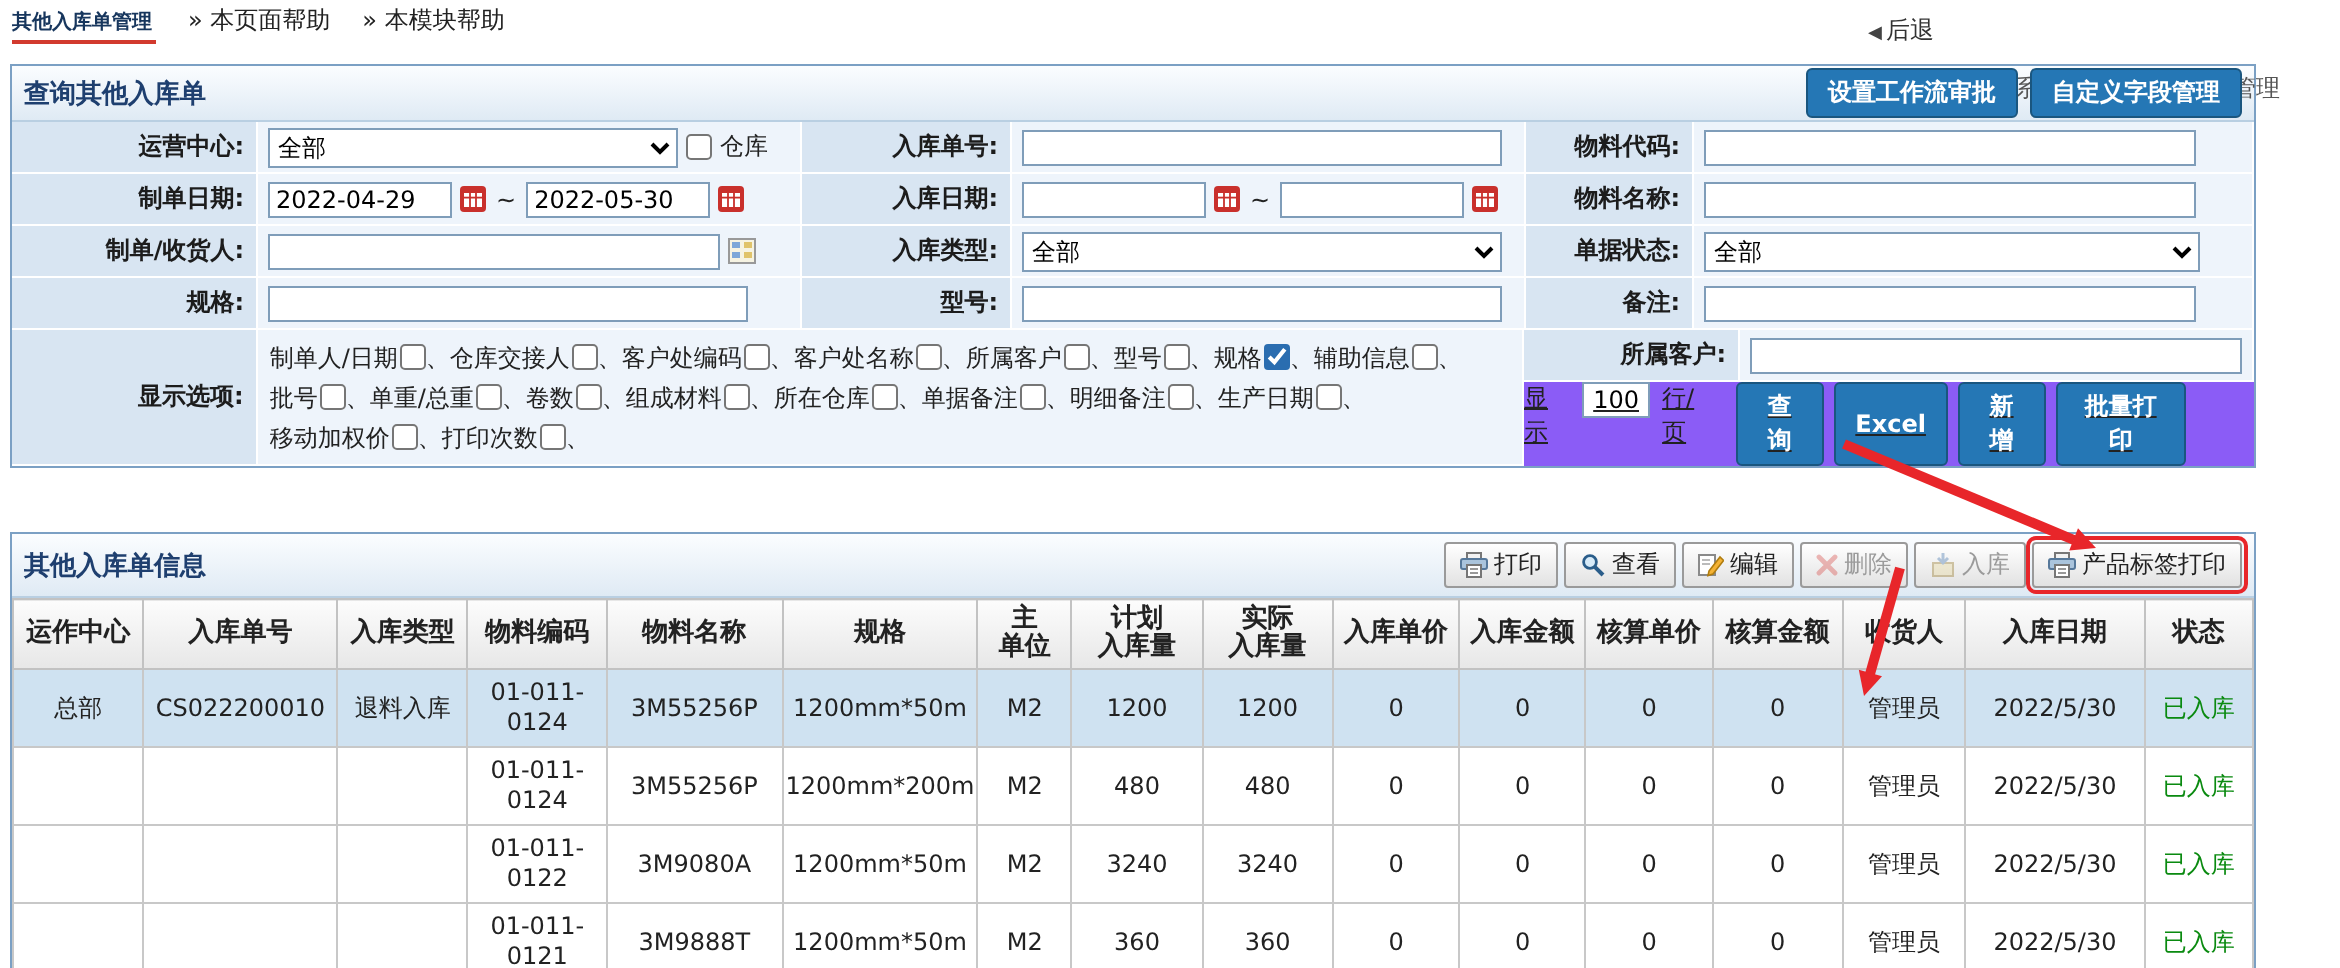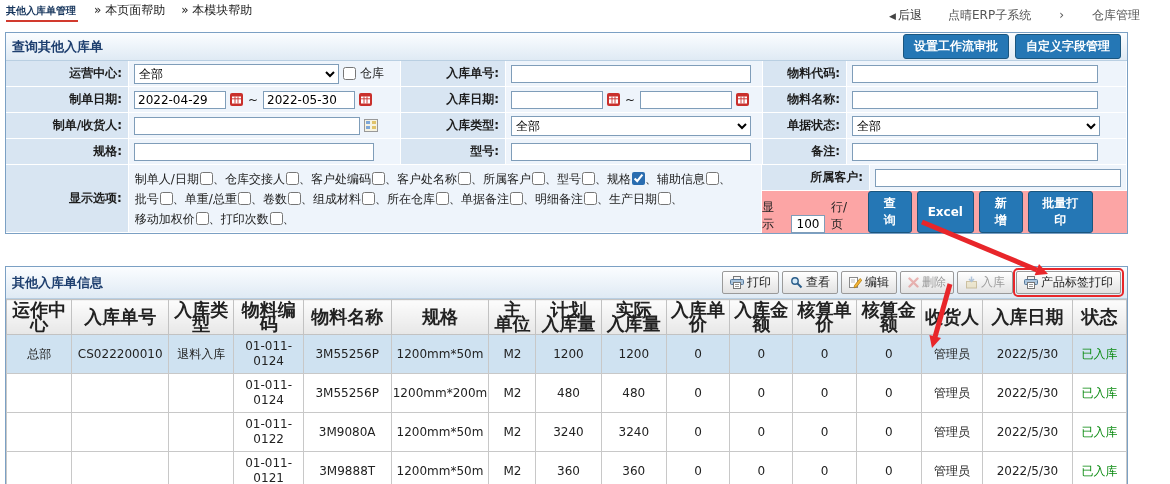--- a/index.html
+++ b/index.html
@@ -5,21 +5,21 @@
   * { margin:0; padding:0; box-sizing:border-box; }
   html,body { width:1170px; height:484px; overflow:hidden; background:#ffffff;
     font-family:"DejaVu Sans","Liberation Sans",sans-serif; font-size:12px; color:#222; }
   #page { position:relative; width:1170px; height:484px; }
 
   
   .topbar { display:flex; justify-content:space-between; align-items:flex-start; padding:2px 16px 0 6px; height:30px; }
   .topbar-left { display:flex; align-items:flex-end; gap:16px; }
   .page-title { font-size:10px; font-weight:bold; color:#17365d; border-bottom:2px solid #d23a2e; padding:0 2px 2px 0; }
   .help-link { color:#222; cursor:pointer; padding-bottom:3px; }
-  .topbar-right { display:flex; gap:12px; padding-top:5px; color:#444; }
+  .topbar-right { display:flex; gap:12px; padding-top:5px; color:#444;flex-direction:column; }
   .back-link { color:#333; cursor:pointer; }
   .back-ic { font-size:9px; color:#444; margin-right:2px; }
   .crumb { color:#555; }
   .crumb span { margin:0 14px; }
 
   
   .panel { margin:2px 42px 0 5px; border:1px solid #7ba0c4; background:#fff; }
   .panel-hd { height:28px; display:flex; align-items:center; justify-content:space-between;
       padding:0 6px; background:linear-gradient(#fbfdff,#dfeaf4); border-bottom:1px solid #b9cfe2; }
   .panel-title { font-size:13px; font-weight:bold; color:#1e3f6f; }
@@ -40,35 +40,35 @@
   .pick { display:inline-flex; cursor:pointer; }
   .tilde { margin:0 1px; }
   input[type=checkbox]{ accent-color:#2a6db0; }
 
   .opts-cell { width:634px; background:#eef4fb; border-right:1px solid #fff; border-bottom:1px solid #fff;
       padding:4px 6px 2px; line-height:20px; font-size:12px; min-height:64px; }
   .opt-item { white-space:nowrap; }
   .opt-item input { vertical-align:-2px; margin:0 0 0 1px; }
   .bottom-right { flex:1; display:flex; flex-direction:column; }
   .br-row { display:flex; flex:0 0 26px; }
-  .pager-row { flex:1; display:flex; align-items:flex-end; justify-content:flex-end; gap:6px; background:#fca5a5; padding-right:34px; }
+  .pager-row { flex:1; display:flex; align-items:flex-start; justify-content:flex-end; gap:6px; background:#8b5cf6; padding-right:34px;text-decoration:underline; }
   .pager-input { width:34px; height:18px; border:1px solid #7f9db9; font-size:12px; text-align:center; font-family:inherit; }
   .abtns { display:flex; gap:5px; margin-left:4px; }
 
   
   .toolbar { display:flex; align-items:center; gap:3px; }
   .tool-btn { display:flex; align-items:center; gap:3px; background:linear-gradient(#ffffff,#e2e2e2);
       border:1px solid #9a9a9a; border-radius:2px; padding:2px 7px; font-size:12px; cursor:pointer;
       font-family:inherit; color:#222; }
   .tool-btn.disabled { color:#9b9b9b; cursor:default; }
   .tool-btn.disabled svg { opacity:.4; }
   .tool-btn.highlight { outline:2px solid var(--arrow,#e8262a); outline-offset:1px; }
 
   .grid-table { width:100%; border-collapse:collapse; table-layout:fixed; }
-  .grid-table th { background:linear-gradient(#fcfcfc,#e7e7e7); border:1px solid #c2c2c2; font-size:18px;
+  .grid-table th { background:linear-gradient(#fcfcfc,#e7e7e7); border:1px solid #c2c2c2; font-size:13px;
       padding:3px 1px; white-space:pre-line; line-height:14px; color:#222; font-weight:bold; }
   .grid-table td { border:1px solid #c8c8c8; font-size:12px; text-align:center; padding:4px 1px;
       line-height:15px; word-wrap:break-word; overflow-wrap:break-word; background:#fff; }
 
   .arrows { position:absolute; left:0; top:0; pointer-events:none; z-index:60; }
 </style>
 </head>
 <body>
 
 <div id="page">

